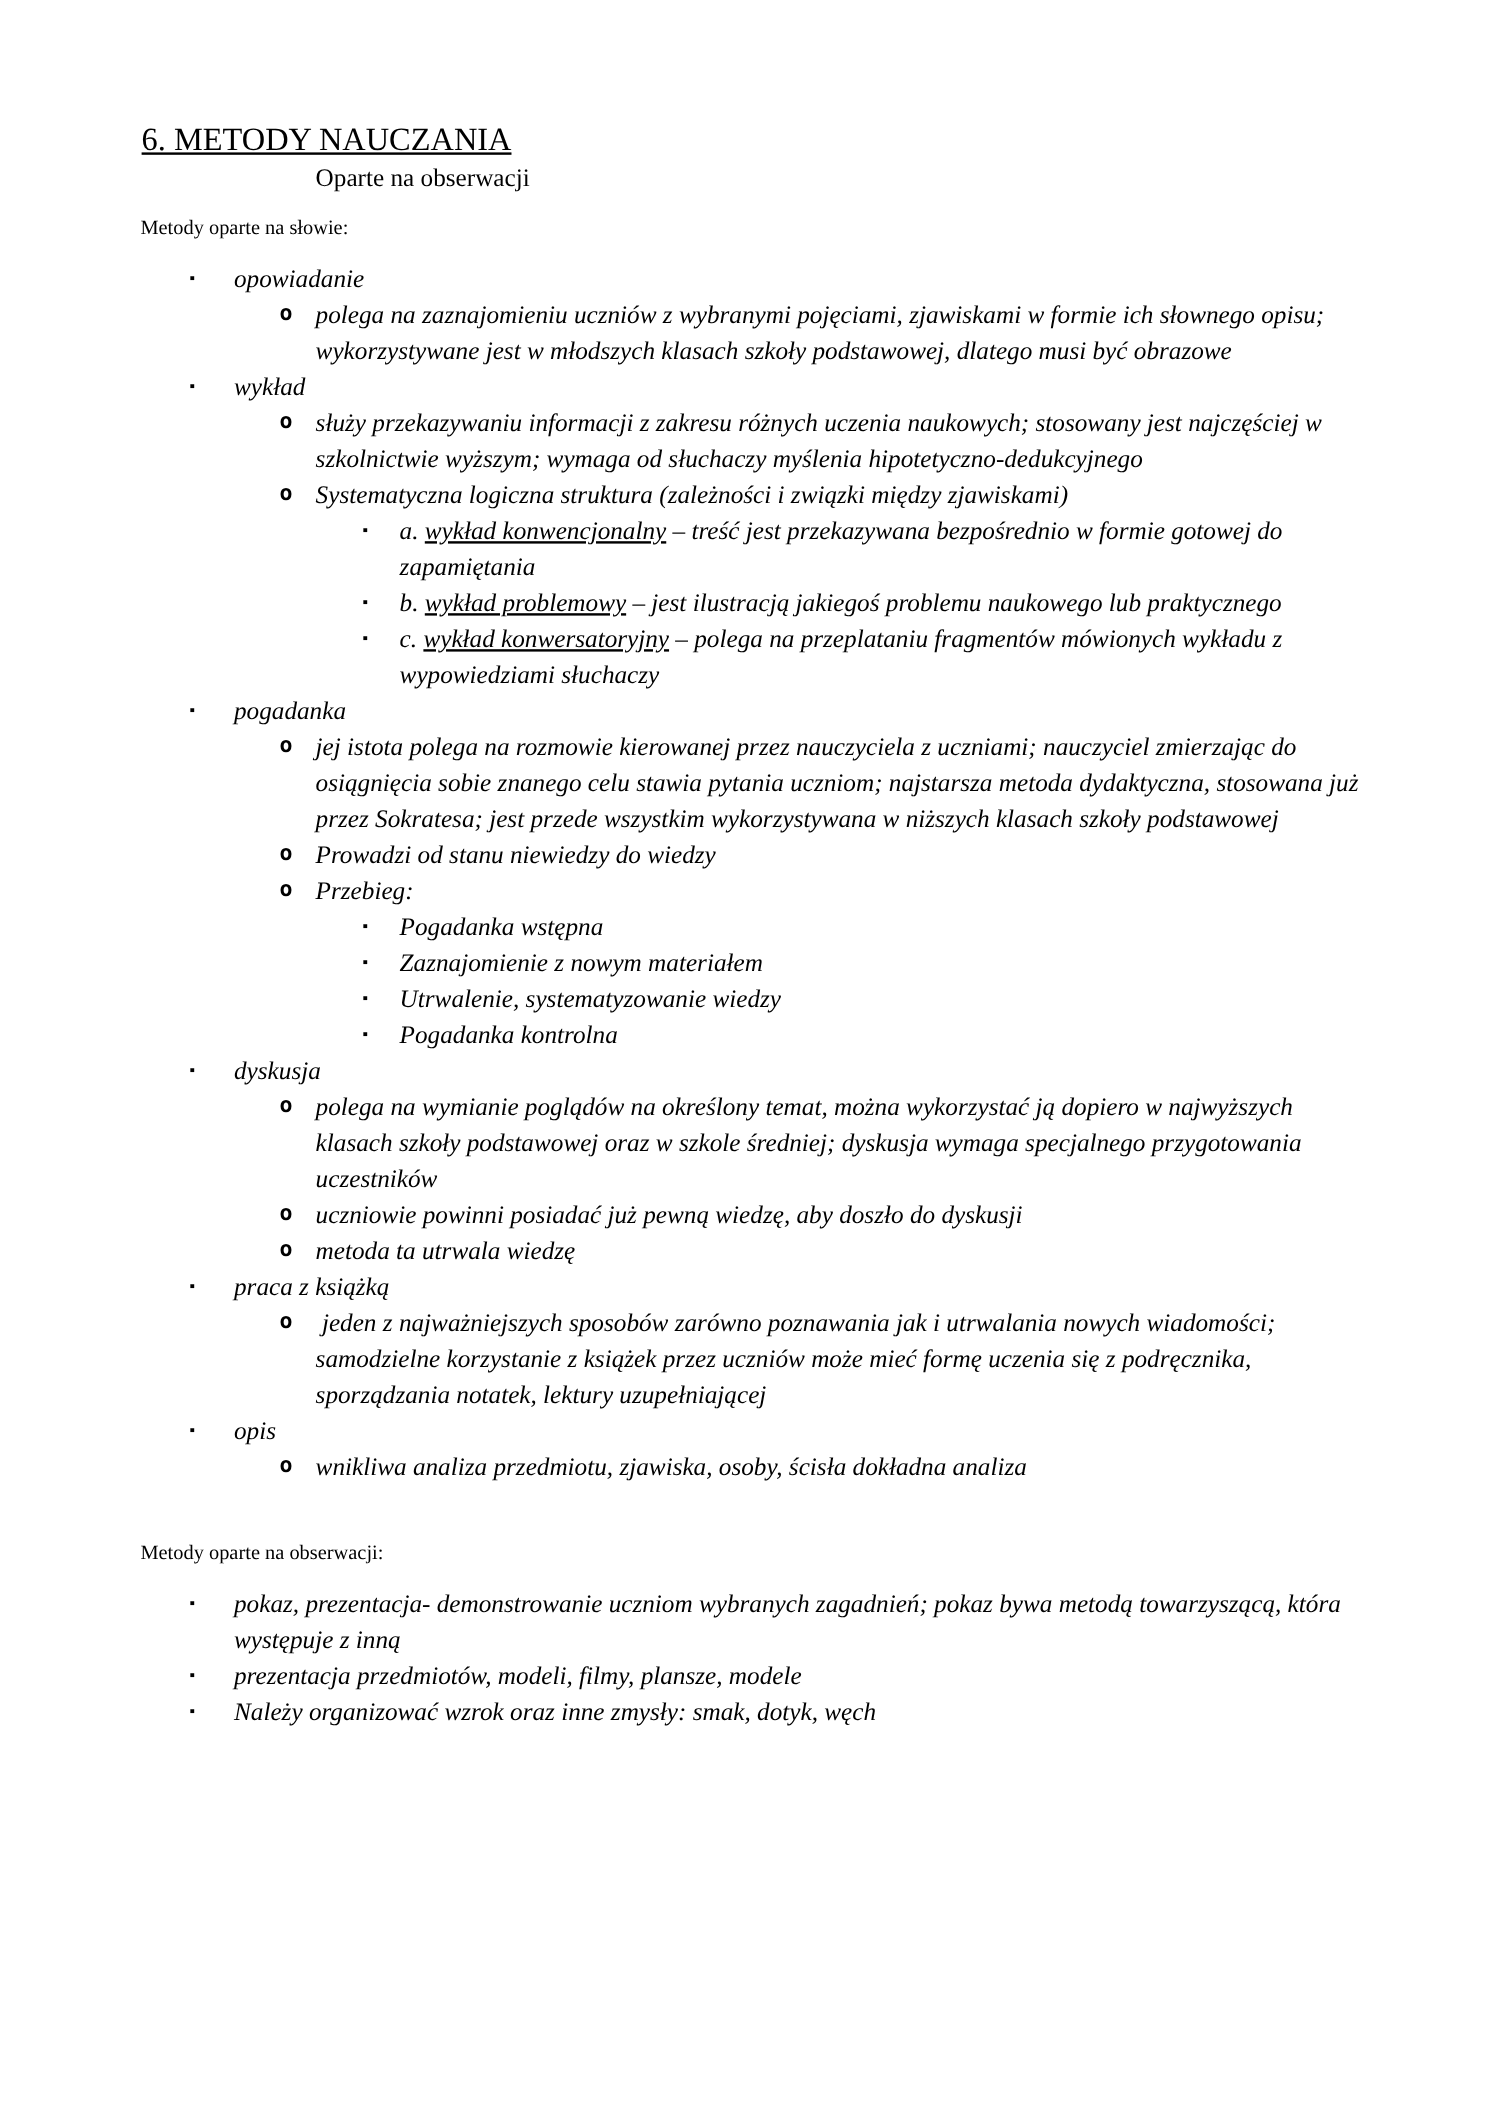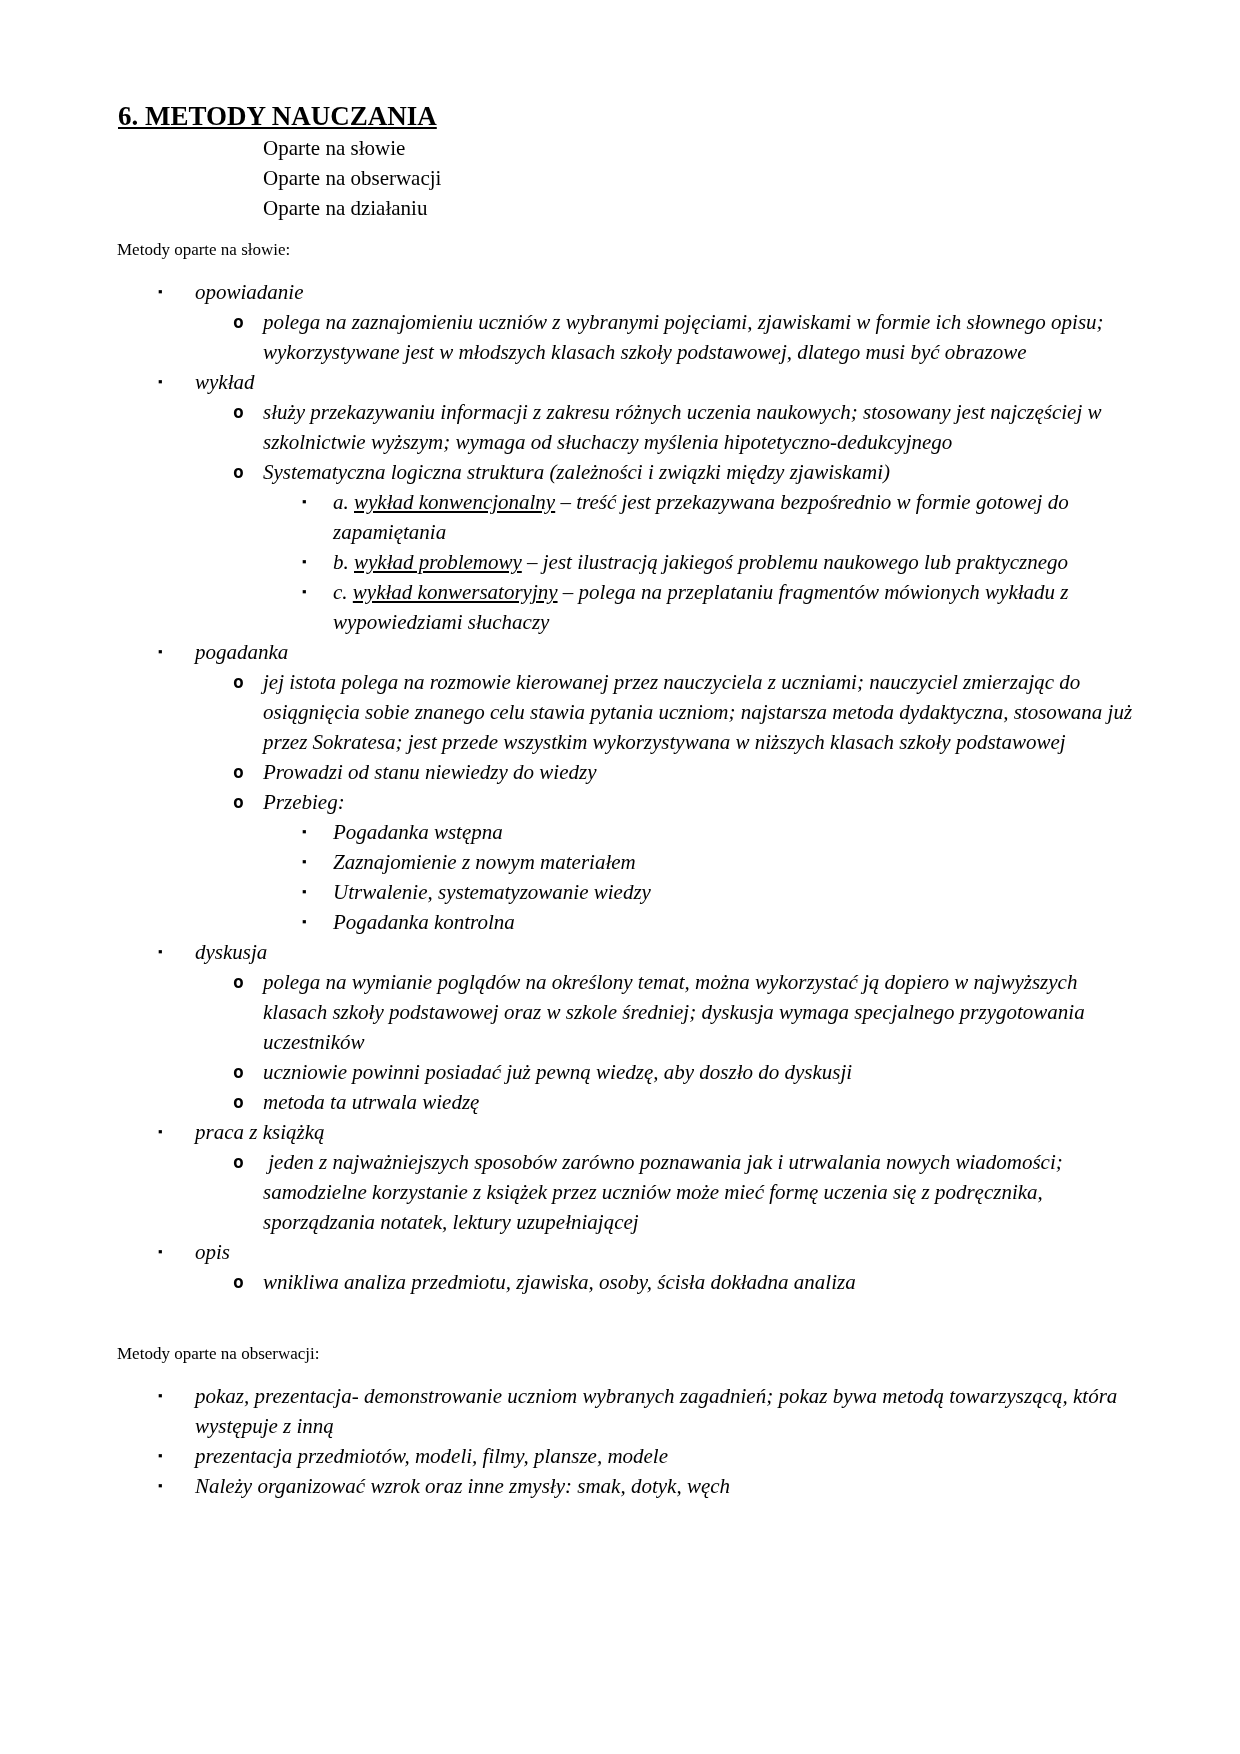--- a/index.html
+++ b/index.html
@@ -5,21 +5,21 @@
   html,body{margin:0;padding:0;background:#ffffff;}
   body{
     width:1240px;height:1754px;
     font-family:"Liberation Serif","DejaVu Serif",serif;
     font-size:21px;line-height:30px;color:#000;
     -webkit-font-smoothing:antialiased;
   }
   .page{padding:100px 95px 0 105px;box-sizing:border-box;width:1240px;}
   .doc-title{
     margin:0;padding:0 0 0 13px;
-    font-size:27px;line-height:33px;font-weight:bold;
+    font-size:27px;line-height:33px;font-weight:normal;
     text-decoration:underline;
   }
   .section-heading{
     margin:12px;padding:0;
     font-size:17px;line-height:30px;font-weight:normal;
   }
   .intro-line{padding-left:158px;}
   .row{display:flex;align-items:flex-start;}
   .row .mk{flex:0 0 auto;}
   .row .txt{flex:1 1 auto;white-space:pre-wrap;font-style:italic;}
@@ -37,23 +37,21 @@
   .u{text-decoration:underline;}
   .spacer{height:30px;}
 </style>
 </head>
 <body>
 
 <div class="page">
 
   <h1 class="doc-title">6. METODY NAUCZANIA</h1>
 
-  <div class="intro-line">Oparte na słowie</div>
   <div class="intro-line">Oparte na obserwacji</div>
-  <div class="intro-line">Oparte na działaniu</div>
 
   <h2 class="section-heading">Metody oparte na słowie:</h2>
 
   <div class="row l1">
     <span class="mk sq">▪</span>
     <span class="txt">opowiadanie</span>
   </div>
   <div class="row l2">
     <span class="mk oo">o</span>
     <span class="txt">polega na zaznajomieniu uczniów z wybranymi pojęciami, zjawiskami w formie ich słownego opisu; wykorzystywane jest w młodszych klasach szkoły podstawowej, dlatego musi być obrazowe</span>

